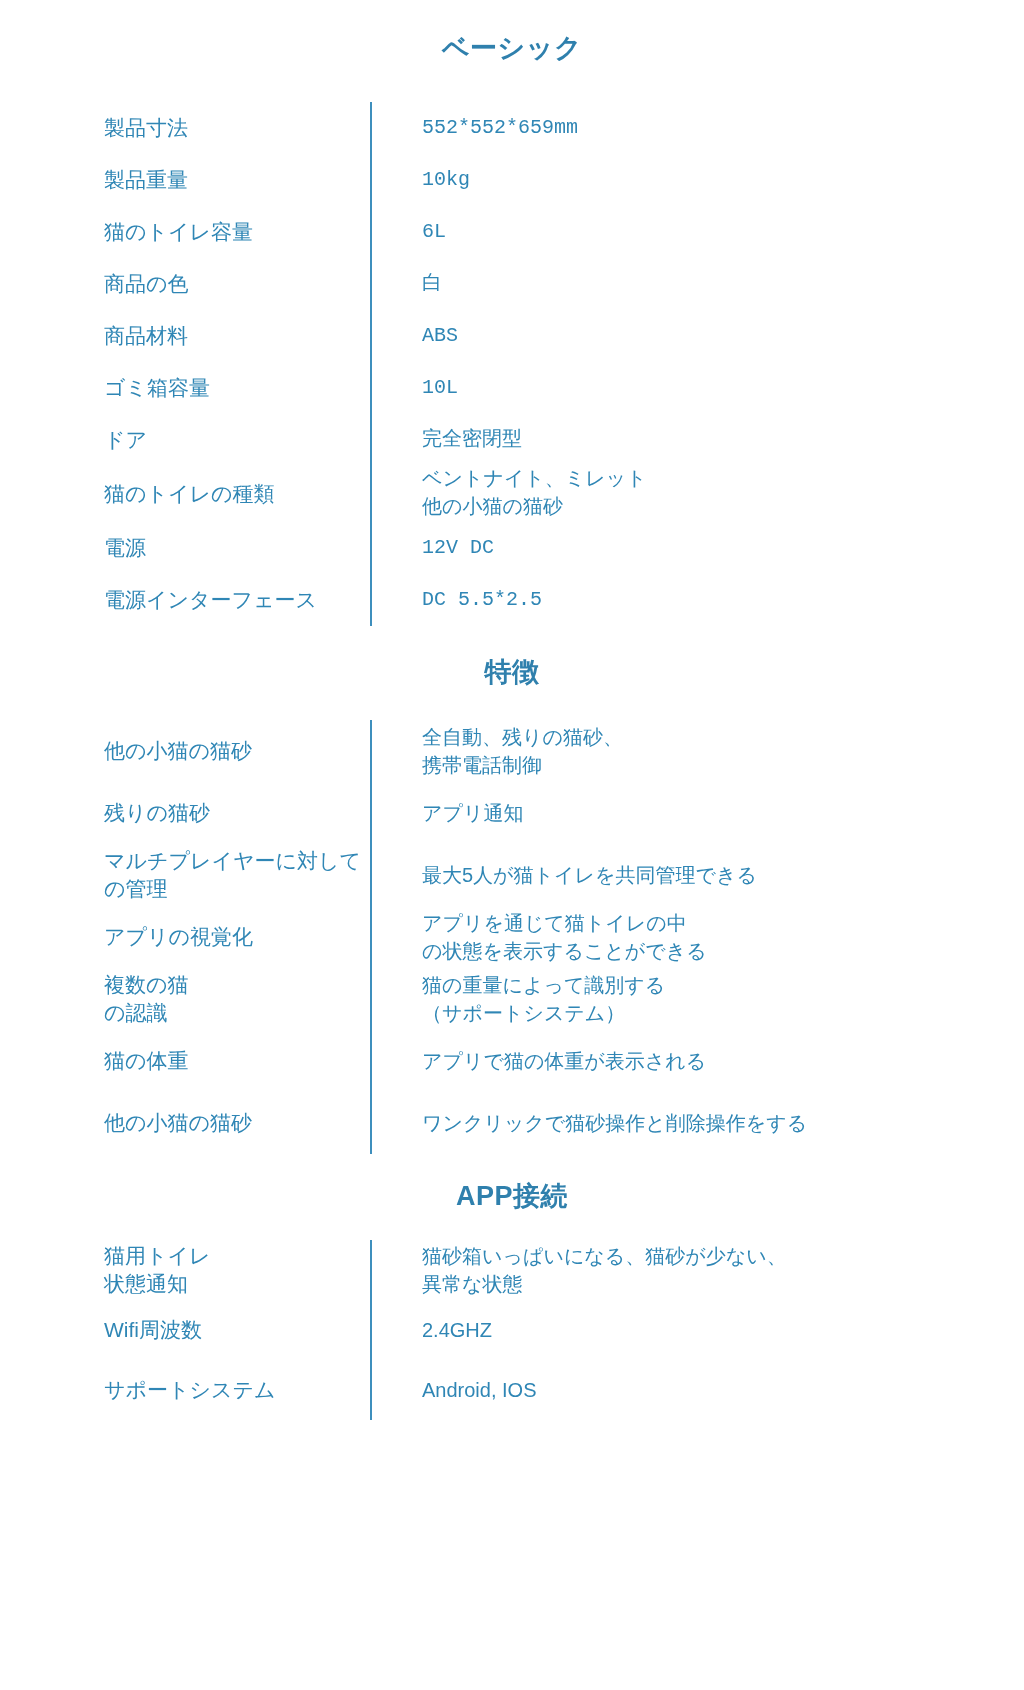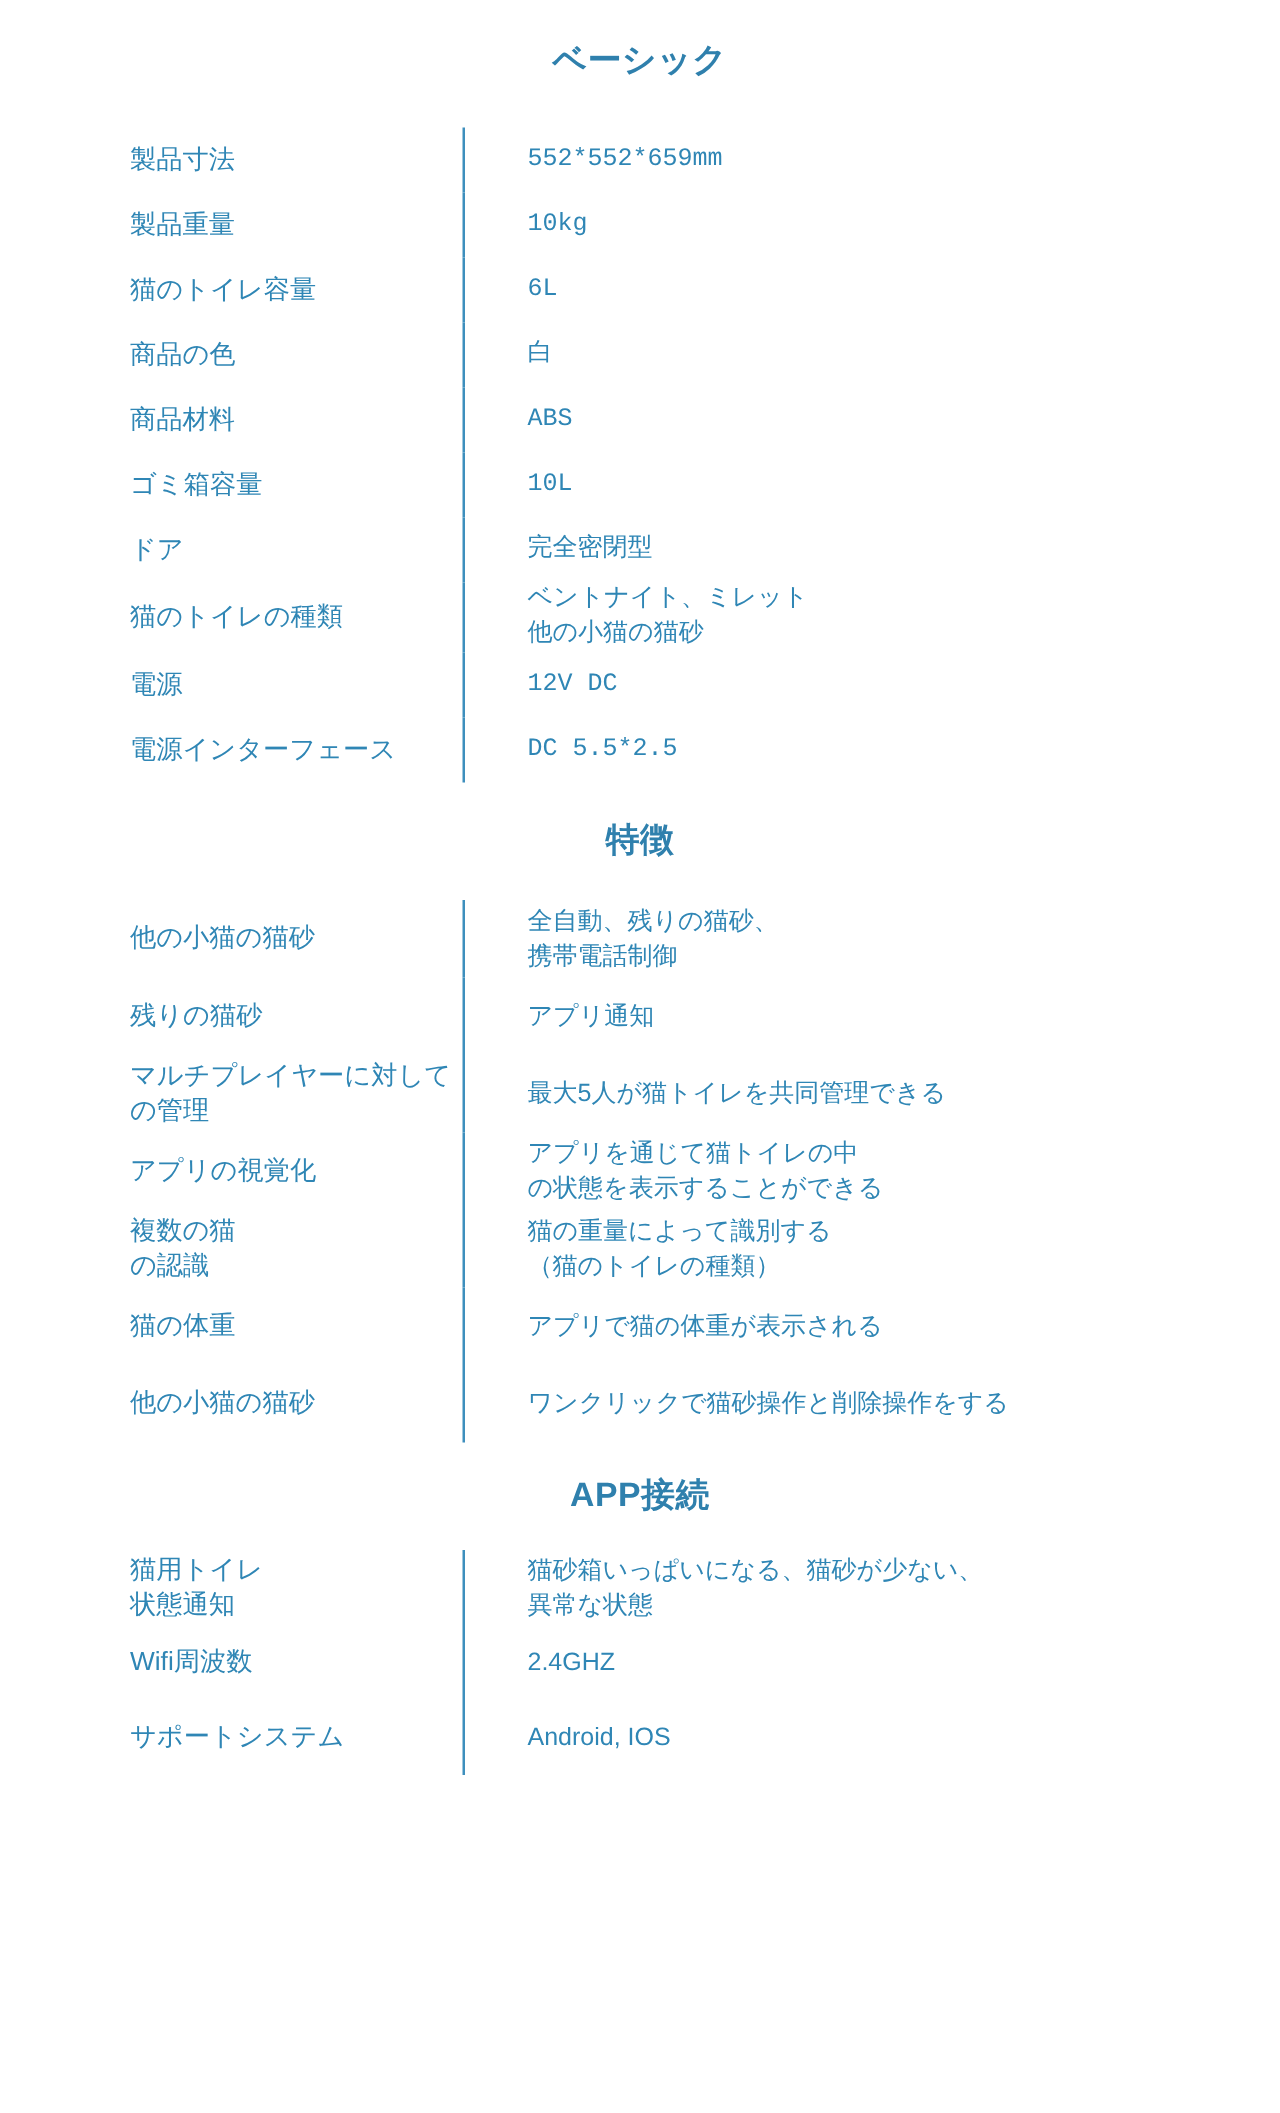--- a/index.html
+++ b/index.html
@@ -277,21 +277,21 @@
             <tr>
               <td class="col-label">
                 <span class="label-line">複数の猫</span>
                 <span class="label-line">の認識</span>
               </td>
               <td class="col-divider">
                 <div class="divider-line"></div>
               </td>
               <td class="col-value">
                 <span class="value-line">猫の重量によって識別する</span>
-                <span class="value-line">（猫のトイレの種類）</span>
+                <span class="value-line">（サポートシステム）</span>
               </td>
             </tr>
             <tr>
               <td class="col-label">
                 <span class="label-line">猫の体重</span>
               </td>
               <td class="col-divider">
                 <div class="divider-line"></div>
               </td>
               <td class="col-value">

